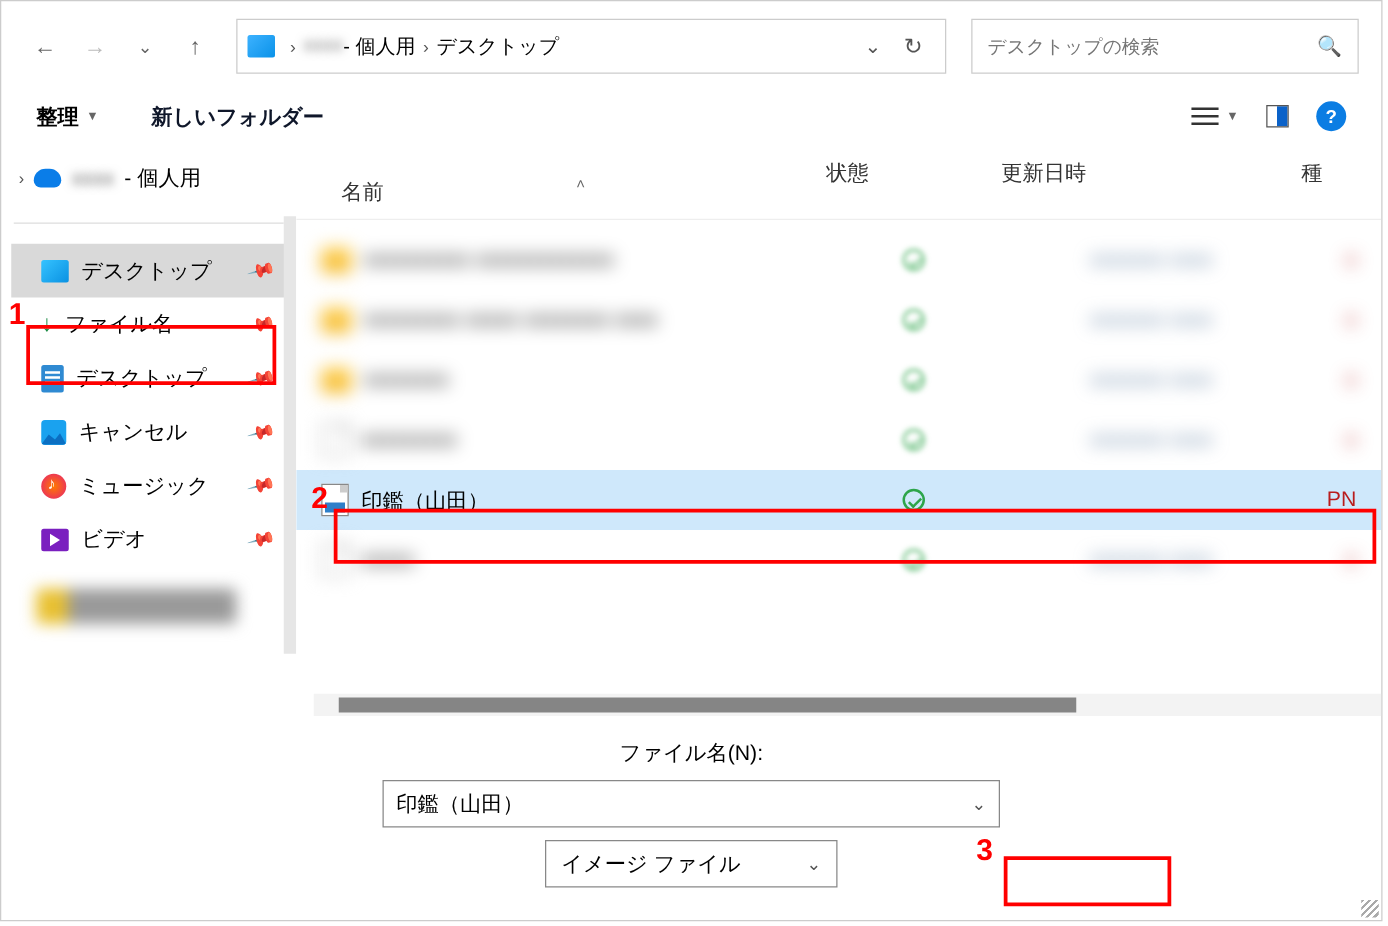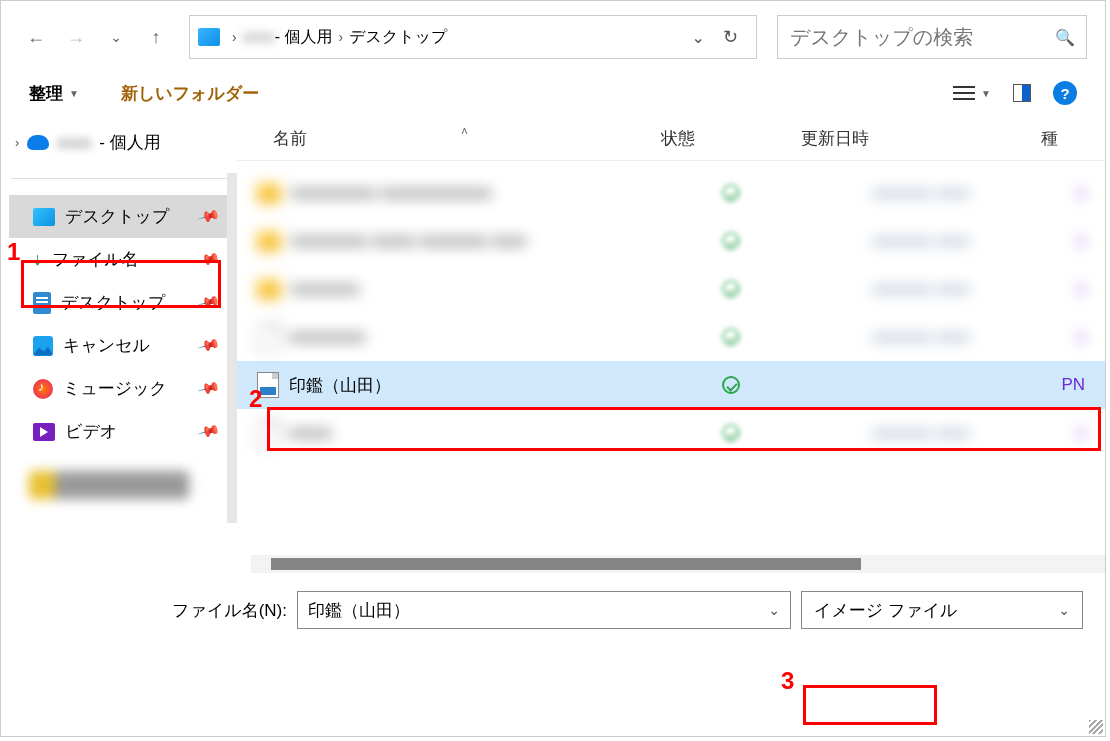--- a/index.html
+++ b/index.html
@@ -13,27 +13,27 @@
 .navrow { display: flex; align-items: center; padding: 14px 18px; gap: 6px; }
 .navbtn { width: 34px; height: 34px; display: flex; align-items: center; justify-content: center; color: #666; font-size: 18px; }
 .breadcrumb { flex: 1; border: 1px solid #ccc; height: 44px; display: flex; align-items: center; padding: 0 8px; margin-left: 10px; margin-right: 14px; position: relative; }
 .breadcrumb .folder-icon { width: 22px; height: 18px; background: linear-gradient(135deg,#3db2ff 0%,#0a92e8 100%); border-radius: 2px; margin-right: 6px; }
 .breadcrumb .sep { color: #555; margin: 0 6px; font-size: 14px; }
 .breadcrumb .seg { color: #000; font-size: 16px; }
 .breadcrumb .seg.blur { color: transparent; text-shadow: 0 0 8px rgba(0,0,0,.5); }
 .breadcrumb .bcdrop { margin-left: auto; color: #555; font-size: 16px; padding-right: 8px; }
 .breadcrumb .refresh { color: #555; font-size: 18px; padding: 0 10px; }
 .searchbox { width: 310px; height: 44px; border: 1px solid #ccc; display: flex; align-items: center; padding: 0 12px; }
-.searchbox input { border: none; flex: 1; font-size: 20px; outline: none; }
+.searchbox input { border: none; flex: 1; font-size: 15px; outline: none; }
 .searchbox .mag { color: #555; font-size: 16px; }
 
 .toolbar { display: flex; align-items: center; padding: 8px 28px 18px; font-weight: bold; }
 .toolbar .organize { color: #000; font-size: 17px; display: flex; align-items: center; gap: 6px; }
 .toolbar .organize .dd { color: #666; font-size: 10px; }
-.toolbar .newfolder { margin-left: 42px; color: #a16207; font-size: 17px; text-align: center; }
+.toolbar .newfolder { margin-left: 42px; color: #0f172a; font-size: 17px; text-align: center; }
 .toolbar .right { margin-left: auto; display: flex; align-items: center; gap: 22px; }
 .toolbar .viewbtn { display: flex; align-items: center; gap: 6px; color: #444; }
 .toolbar .preview { width: 18px; height: 18px; border: 1.5px solid #555; background: linear-gradient(90deg,#fff 50%,#0b62c9 50%); }
 .toolbar .help { width: 24px; height: 24px; border-radius: 50%; background: #0b7de3; color: #fff; display: flex; align-items: center; justify-content: center; font-size: 15px; }
 
 .body { display: flex; height: 450px; }
 .sidebar { width: 236px; padding: 4px 8px; overflow: hidden; position: relative; }
 .sbscroll { position: absolute; right: 0; top: 50px; width: 10px; height: 350px; background: #e6e6e6; }
 .sbtop { display: flex; align-items: center; gap: 8px; padding: 4px 6px; font-size: 17px; }
 .sbtop .chev { color: #555; font-size: 13px; }
@@ -50,50 +50,50 @@
 .icon-pic { width: 20px; height: 20px; background: #1aa2ef; border-radius: 3px; position: relative; overflow:hidden; }
 .icon-pic::after { content:""; position:absolute; bottom:0; left:0; right:0; height:10px; background:#0b6fc2; clip-path: polygon(0 100%,30% 20%,55% 60%,75% 10%,100% 100%); }
 .icon-music { width: 20px; height: 20px; border-radius: 50%; background: radial-gradient(circle,#ff7a00 0%,#e61e74 100%); position:relative; }
 .icon-music::after { content:"♪"; color:#fff; position:absolute; left:5px; top:0; font-size:13px; }
 .icon-video { width: 22px; height: 18px; background: #7a1fbf; border-radius: 2px; position:relative; }
 .icon-video::after { content:""; position:absolute; left:7px; top:4px; border-left:8px solid #fff; border-top:5px solid transparent; border-bottom:5px solid transparent; }
 .sbblur { margin-top: 18px; height: 28px; width: 160px; margin-left: 20px; filter: blur(6px); background: linear-gradient(90deg,#e8c030 0 16%,#999 16% 100%); border-radius: 3px; }
 
 .filepane { flex: 1; position: relative; overflow: hidden; }
 .columns { display: flex; padding: 4px 14px 10px; color: #333; font-size: 17px; border-bottom: 1px solid #eee; position: relative; }
-.columns .cname { width: 410px; padding-left: 22px; position: relative; }
+.columns .cname { width: 410px; padding-left: 22px; position: relative; margin-top: 15px; }
 .columns .cname .sortup { position: absolute; left: 210px; top: -2px; color: #666; font-size: 12px; }
 .columns .cstatus { width: 140px; }
 .columns .cdate { width: 240px; }
 .columns .ctype { flex: 1; }
 .filelist { padding: 8px 0; }
 .frow { display: flex; align-items: center; height: 48px; padding: 0 14px; font-size: 17px; }
 .frow .fname { width: 410px; display: flex; align-items: center; gap: 10px; padding-left: 6px; }
 .frow .fstatus { width: 140px; display:flex; justify-content:center; }
 .frow .fdate { width: 240px; color: #6684a6; text-align:center; }
-.frow .ftype { flex: 1; text-align:right; padding-right:6px; color:#6d28d9; }
+.frow .ftype { flex: 1; text-align:right; padding-right:6px; color:#b91c1c; }
 .frow.blurred .fname, .frow.blurred .fdate, .frow.blurred .ftype { filter: blur(7px); }
 .frow.blurred .fstatus { filter: blur(2px); }
 .frow.selected { background: #cfe8fb; }
 .fileicon { width: 22px; height: 26px; border: 1px solid #888; background: #fff; position: relative; }
 .fileicon::before { content:""; position:absolute; top:0; right:0; width:6px; height:6px; background:#ccc; }
 .fileicon.img::after { content:""; position:absolute; left:2px; bottom:2px; right:2px; height:8px; background:#2e7fc9; }
 .foldericon { width: 24px; height: 20px; background: linear-gradient(#ffd35a,#f3b31a); border-radius: 2px; }
 .status-ok { width: 18px; height: 18px; border: 2px solid #2da54a; border-radius: 50%; position: relative; }
 .status-ok::after { content:""; position:absolute; left:3px; top:5px; width:8px; height:4px; border-left:2px solid #2da54a; border-bottom:2px solid #2da54a; transform: rotate(-45deg); }
 .status-ok.blur { filter: blur(1px); opacity:.7; }
 .hscroll { position: absolute; left: 14px; right: 0; bottom: 0; height: 18px; background: #f3f3f3; }
 .hscroll .thumb { position:absolute; left:20px; width: 590px; height: 12px; top:3px; background:#858585; }
 
 .footer { padding: 18px 22px 20px; }
-.fnrow { display: flex; align-items: center; gap: 10px; justify-content: flex-end; }
+.fnrow { display: flex; align-items: center; gap: 10px; justify-content: flex-end; flex-direction: column; }
 .fnrow .lbl { font-size: 17px; }
 .fncombo { width: 494px; height: 38px; border: 1px solid #888; display: flex; align-items: center; padding: 0 10px; font-size: 17px; position: relative; }
 .fncombo .dd { margin-left:auto; color:#555; font-size: 14px; }
-.filtercombo { width: 282px; height: 38px; border: 1px solid #888; display: flex; align-items: center; padding: 0 12px; font-size: 17px; }
+.filtercombo { width: 234px; height: 38px; border: 1px solid #888; display: flex; align-items: center; padding: 0 12px; font-size: 17px; }
 .filtercombo .dd { margin-left:auto; color:#555; font-size: 14px; }
 .btnrow { display: flex; justify-content: flex-end; gap: 16px; margin-top: 14px; }
 .btn { width: 130px; height: 38px; border: 1px solid #888; background: #fff; font-size: 17px; display:flex; align-items:center; justify-content:center; }
 
 .callout { position: absolute; color: #ff0000; font-weight: bold; font-size: 24px; pointer-events: none; }
 .callbox { position: absolute; border: 3px solid #ff0000; pointer-events: none; }
 .resize-grip { position:absolute; right:2px; bottom:2px; width:14px; height:14px; background: repeating-linear-gradient(135deg,#aaa 0 2px,transparent 2px 4px); }
 </style>
 </head>
 <body>

